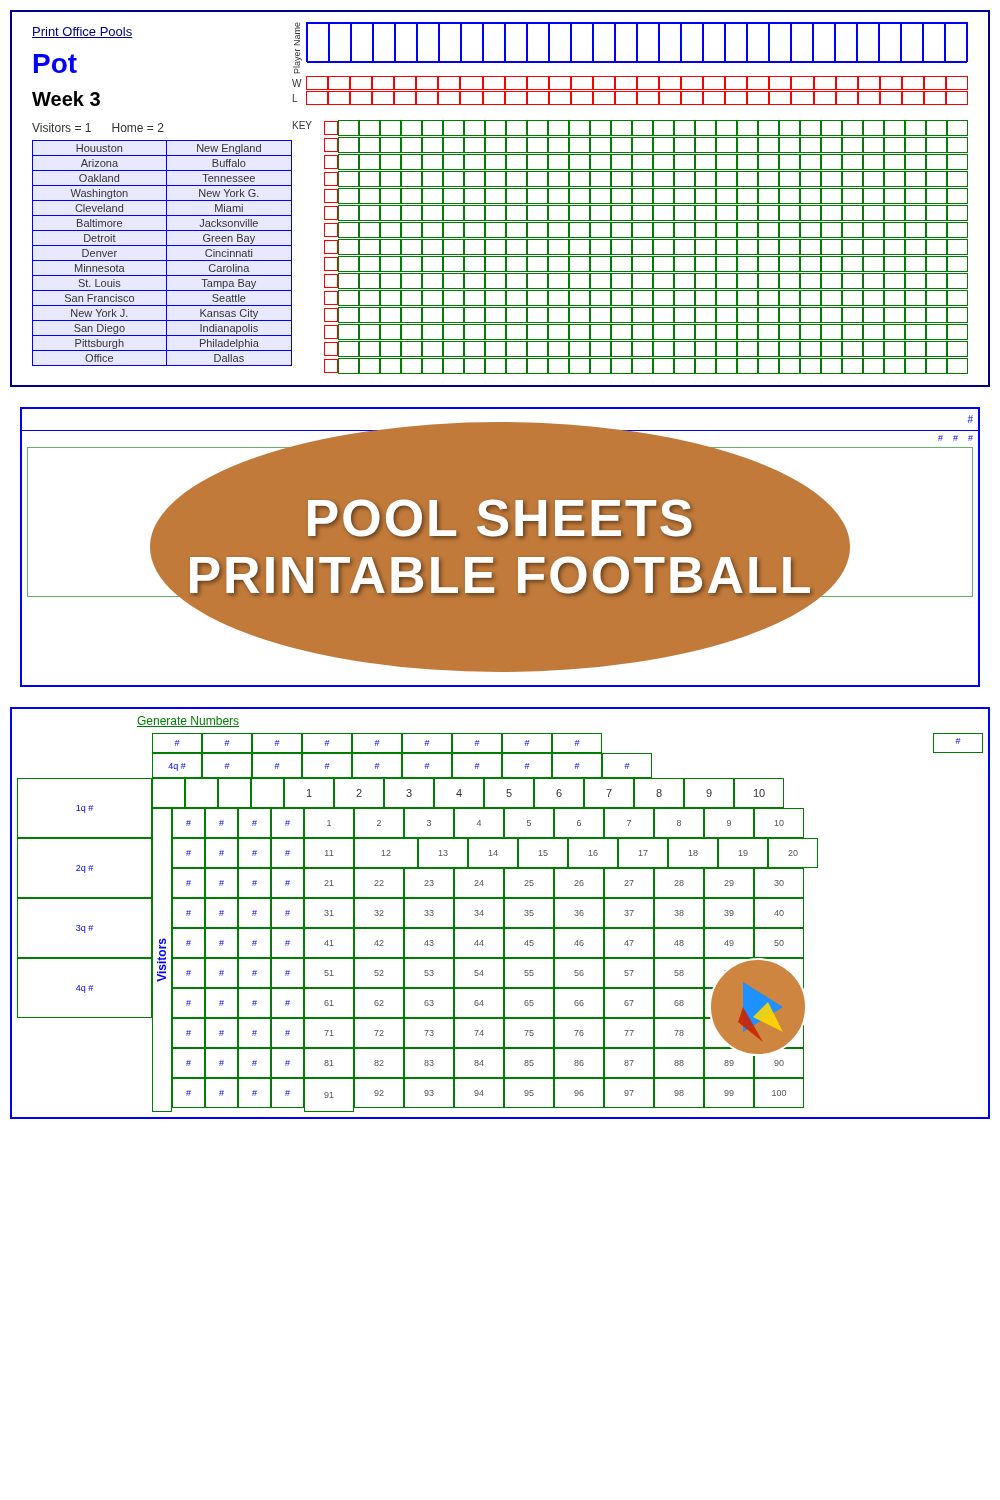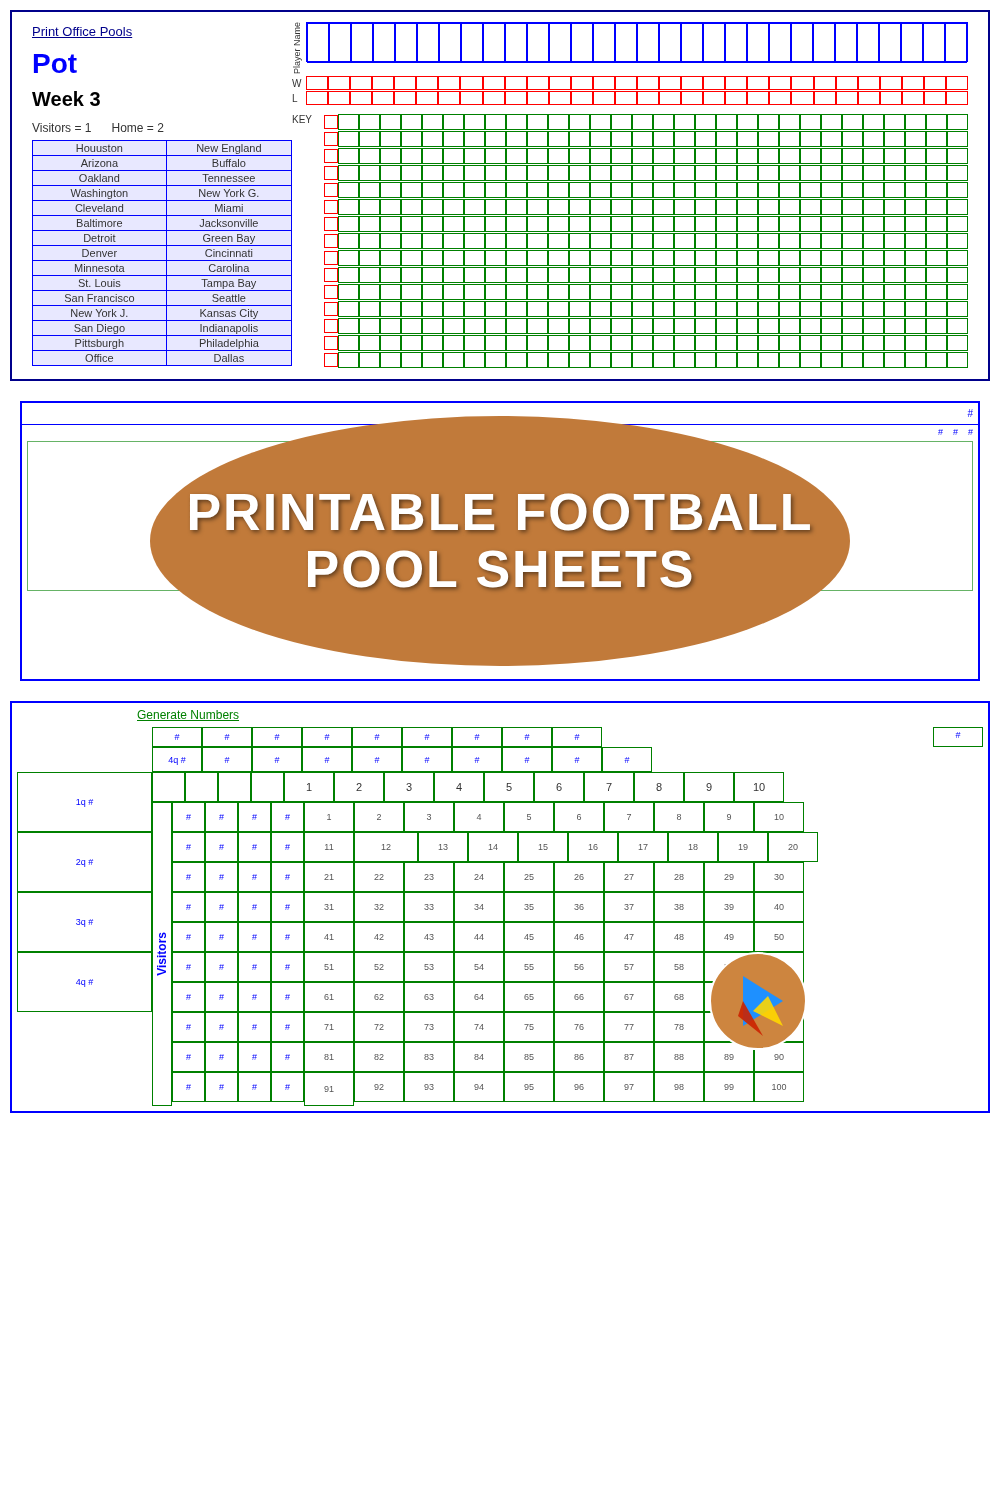--- a/index.html
+++ b/index.html
@@ -358,21 +358,21 @@
           <div style="border: 1px solid red; height: 14px;"></div>
           <div style="border: 1px solid red; height: 14px;"></div>
           <div style="border: 1px solid red; height: 14px;"></div>
           <div style="border: 1px solid red; height: 14px;"></div>
           <div style="border: 1px solid red; height: 14px;"></div>
           <div style="border: 1px solid red; height: 14px;"></div>
           <div style="border: 1px solid red; height: 14px;"></div>
         </div>
     </div>
 
-    <div style="display:flex; align-items:flex-start; margin-top:8px;">
+    <div style="display:flex; align-items:flex-start; margin-top:14px;">
       <span style="font-size:10px; color:#333; width:32px;">KEY</span>
       <div id="game-rows-container" style="flex:1;">
       <div style="display: flex; align-items: center; margin-bottom: 1px;">
             <div style="width: 14px; height: 14px; border: 1px solid red; background: white; flex-shrink: 0;"></div>
             <div style="display: grid; grid-template-columns: repeat(30, 1fr); flex: 1 1 0%;">
               <div style="border: 1px solid green; height: 16px;"></div>
               <div style="border: 1px solid green; height: 16px;"></div>
               <div style="border: 1px solid green; height: 16px;"></div>
               <div style="border: 1px solid green; height: 16px;"></div>
               <div style="border: 1px solid green; height: 16px;"></div>
@@ -910,22 +910,22 @@
     </div>
     <div style="padding:2px 5px;">
       <div style="display:grid; grid-template-columns:repeat(12,1fr); gap:0; border:1px solid green; height:150px; opacity:0.6;">
         
       </div>
     </div>
   </div>
 
   <div class="oval-bg">
     <div class="oval-text">
+      <div>POOL SHEETS</div>
       <div>PRINTABLE FOOTBALL</div>
-      <div>POOL SHEETS</div>
     </div>
   </div>
 </div>
 
 <div class="bottom-section">
   <a class="generate-link">Generate Numbers</a>
 
   <div style="display:flex;">
 
     <div style="display:flex; flex-direction:column; width:135px;">

